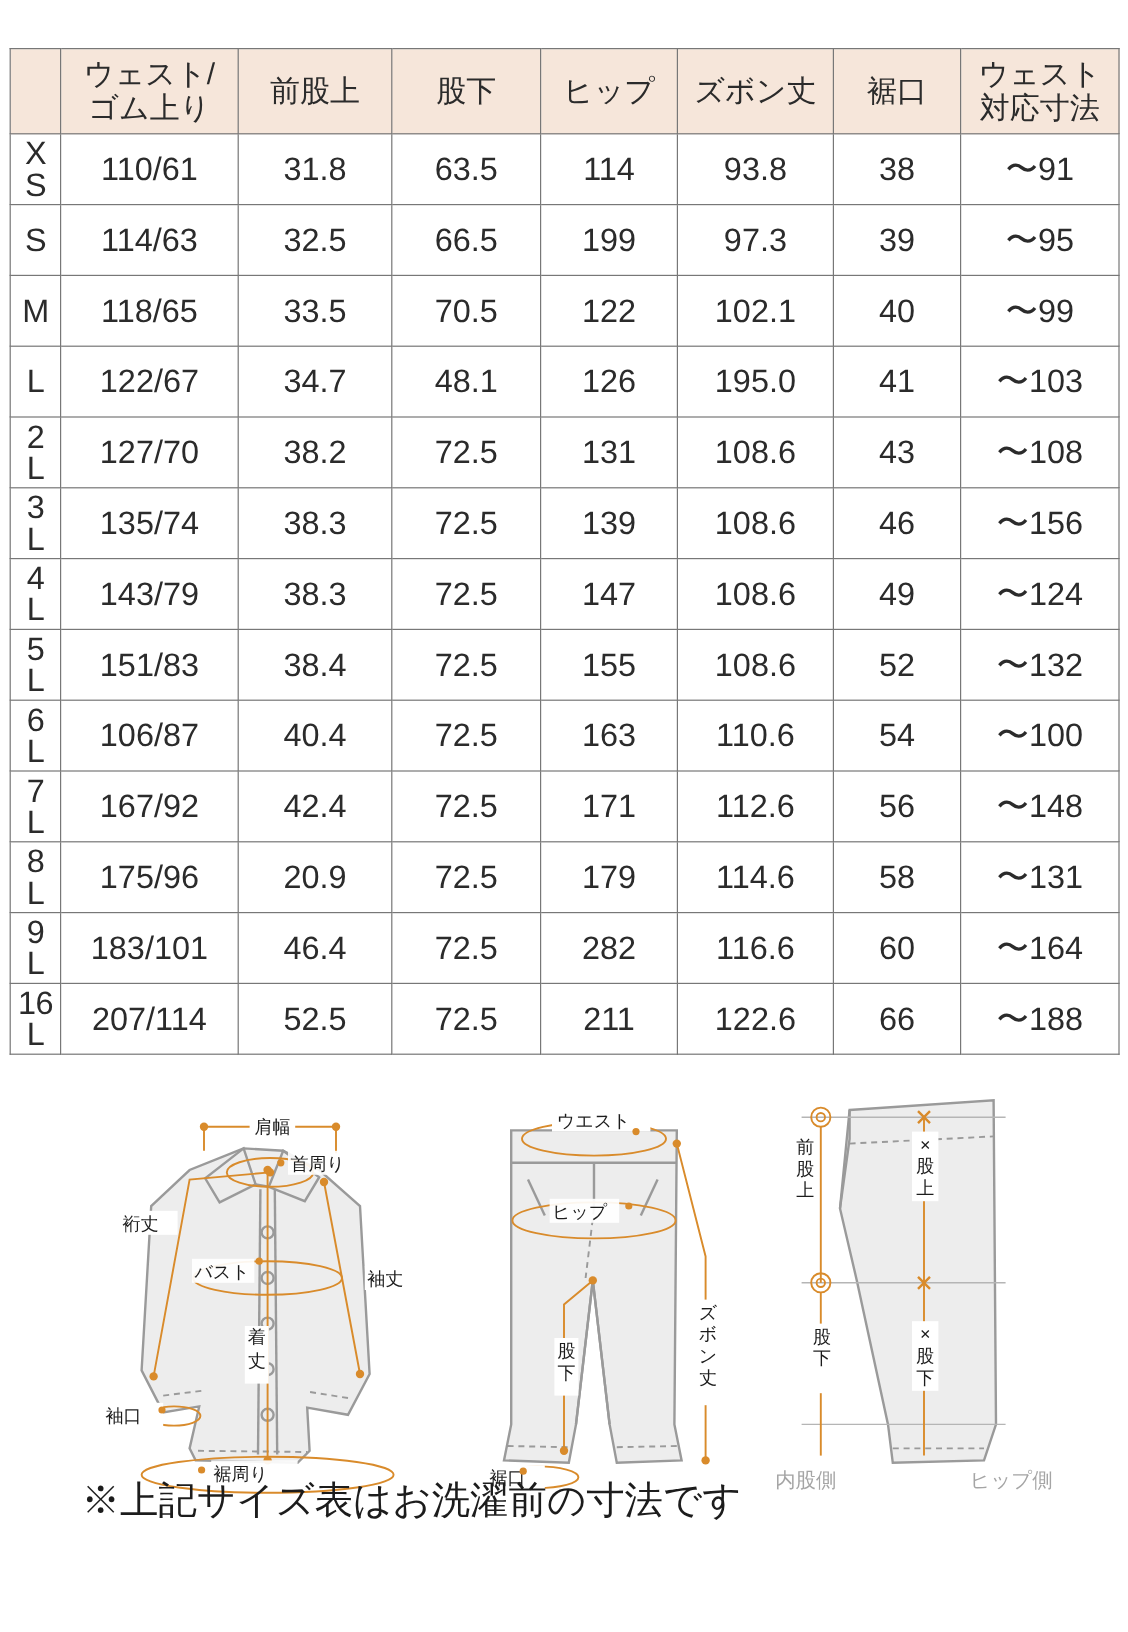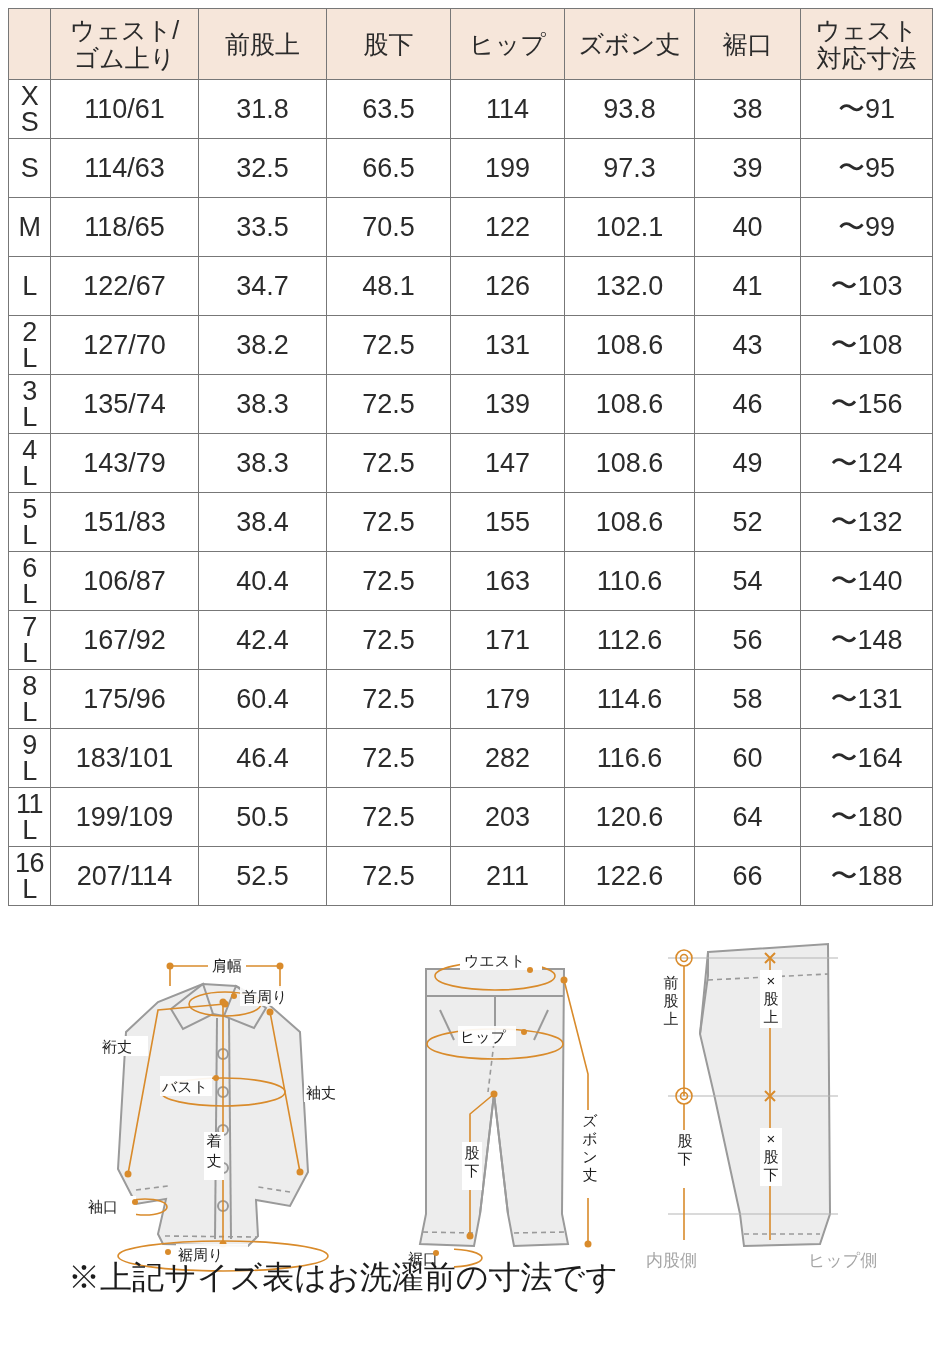--- a/index.html
+++ b/index.html
@@ -14,20 +14,21 @@
     color: #2b2b2b;
     position: relative;
     overflow: hidden;
   }
   .page {
     width: 940px;
     height: 1148px;
     position: relative;
     box-sizing: border-box;
     padding: 8px 8px 0 8px;
+    margin-top: 32px;
   }
 
   
   table.size-table {
     border-collapse: collapse;
     width: 924px;
     table-layout: fixed;
   }
   table.size-table th,
   table.size-table td {
@@ -155,21 +156,21 @@
         <td>〜99</td>
       </tr>
       <tr>
         <td class="size-cell">
           <div>L</div>
         </td>
         <td>122/67</td>
         <td>34.7</td>
         <td>48.1</td>
         <td>126</td>
-        <td>132.0</td>
+        <td>195.0</td>
         <td>41</td>
         <td>〜103</td>
       </tr>
       <tr>
         <td class="size-cell">
           <div>2</div>
           <div>L</div>
         </td>
         <td>127/70</td>
         <td>38.2</td>
@@ -222,73 +223,60 @@
         <td class="size-cell">
           <div>6</div>
           <div>L</div>
         </td>
         <td>106/87</td>
         <td>40.4</td>
         <td>72.5</td>
         <td>163</td>
         <td>110.6</td>
         <td>54</td>
-        <td>〜140</td>
+        <td>〜100</td>
       </tr>
       <tr>
         <td class="size-cell">
           <div>7</div>
           <div>L</div>
         </td>
         <td>167/92</td>
         <td>42.4</td>
         <td>72.5</td>
         <td>171</td>
         <td>112.6</td>
         <td>56</td>
         <td>〜148</td>
       </tr>
       <tr>
         <td class="size-cell">
           <div>8</div>
           <div>L</div>
         </td>
         <td>175/96</td>
-        <td>60.4</td>
+        <td>20.9</td>
         <td>72.5</td>
         <td>179</td>
         <td>114.6</td>
         <td>58</td>
         <td>〜131</td>
       </tr>
       <tr>
         <td class="size-cell">
           <div>9</div>
           <div>L</div>
         </td>
         <td>183/101</td>
         <td>46.4</td>
         <td>72.5</td>
         <td>282</td>
         <td>116.6</td>
         <td>60</td>
         <td>〜164</td>
-      </tr>
-      <tr>
-        <td class="size-cell">
-          <div>11</div>
-          <div>L</div>
-        </td>
-        <td>199/109</td>
-        <td>50.5</td>
-        <td>72.5</td>
-        <td>203</td>
-        <td>120.6</td>
-        <td>64</td>
-        <td>〜180</td>
       </tr>
       <tr>
         <td class="size-cell">
           <div>16</div>
           <div>L</div>
         </td>
         <td>207/114</td>
         <td>52.5</td>
         <td>72.5</td>
         <td>211</td>

